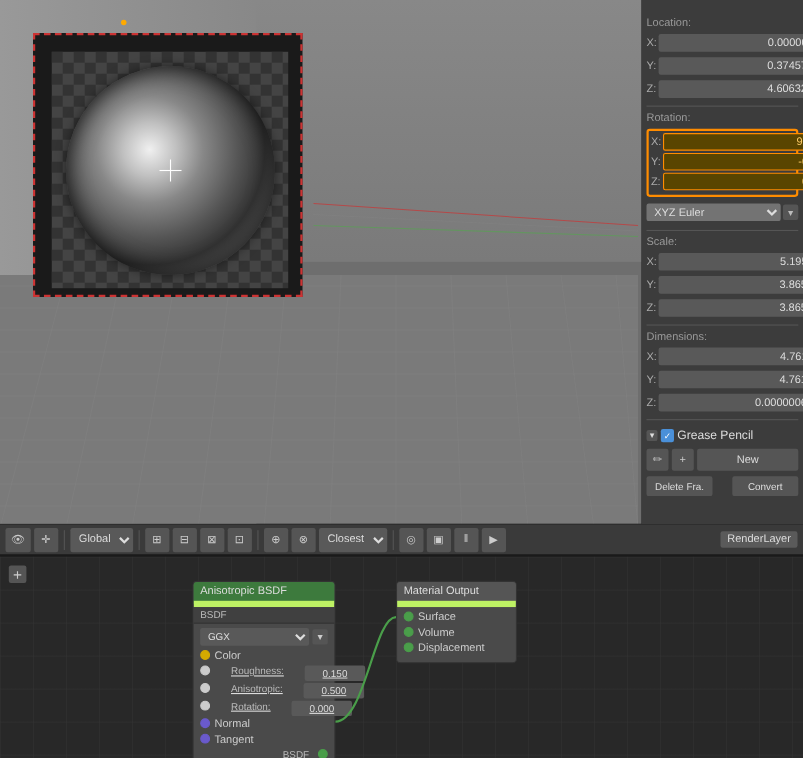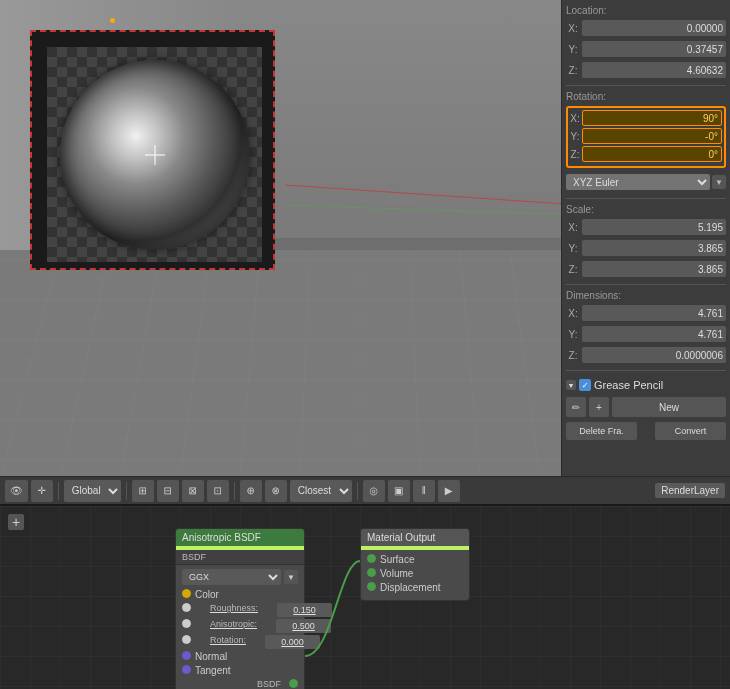--- a/index.html
+++ b/index.html
@@ -118,23 +118,23 @@
       top: 18px;
       left: 110px;
       width: 5px;
       height: 5px;
       background: #ffaa00;
       border-radius: 50%;
     }
 
     
     .right-panel {
-      width: 169px;
+      width: 147px;
       background: #3c3c3c;
-      padding: 5px 4px;
+      padding: 16px 4px;
       display: flex;
       flex-direction: column;
       gap: 3px;
       overflow-y: auto;
       border-left: 1px solid #2a2a2a;
     }
 
     .panel-section-label {
       color: #999;
       font-size: 10px;
@@ -415,21 +415,21 @@
       border: 1px solid #333;
       min-width: 110px;
       overflow: visible;
     }
 
     .node-header {
       padding: 3px 6px;
       font-size: 10px;
       color: #ddd;
       border-radius: 3px 3px 0 0;
-      border-bottom: 4px solid #bef264;
+      border-bottom: 6px solid #bef264;
     }
 
     .node-header.anisotropic {
       background: #3d7a3d;
     }
 
     .node-header.material-output {
       background: #555;
     }
 

